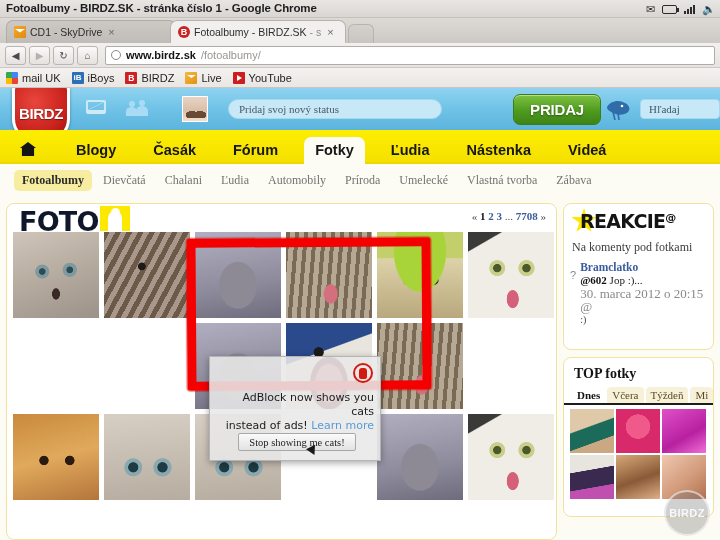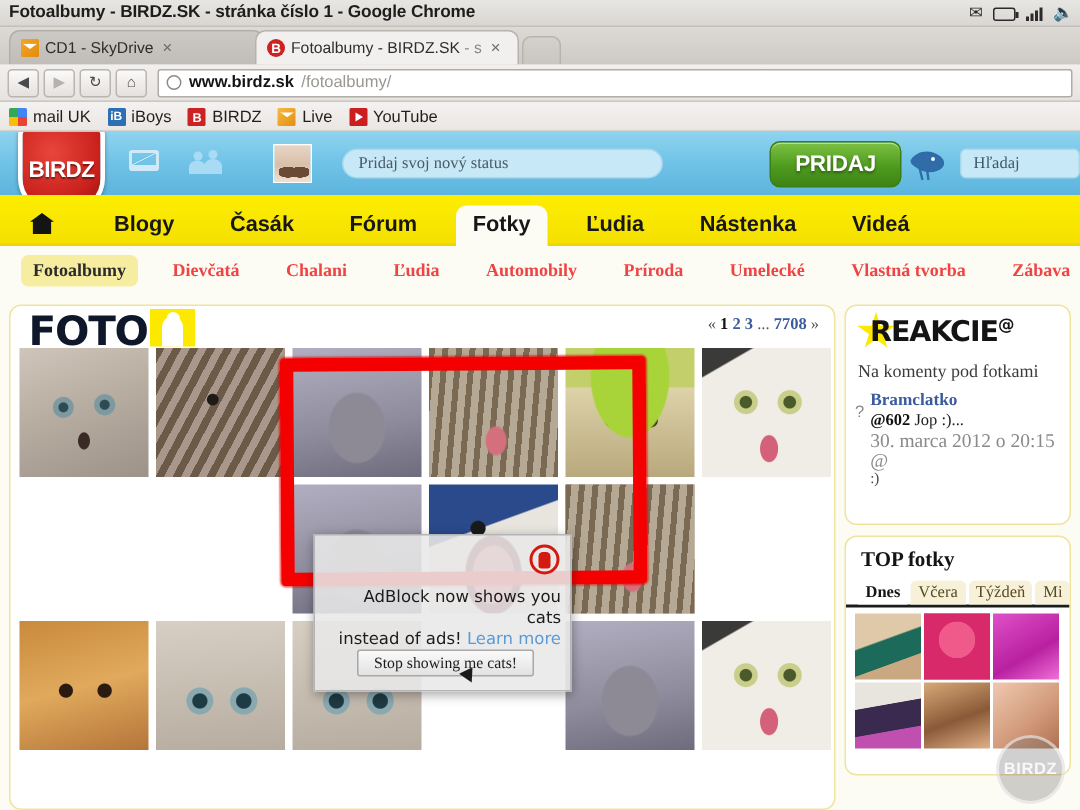--- a/index.html
+++ b/index.html
@@ -219,25 +219,25 @@
     padding: 0 11px 7px; line-height: 1;
   }
   .nav-item.active {
     background: #fdfcf4; border-radius: 7px 7px 0 0;
     padding: 6px 11px 9px; margin-bottom: -2px; position: relative; z-index: 2;
   }
 
   
   .subnav {
     position: relative; height: 33px; background: #fdfcf4;
-    display: flex; align-items: center; padding-left: 14px; gap: 15px;
+    display: flex; align-items: center; padding-left: 14px; gap: 3px;
   }
   .sub-item {
     font-family: "Liberation Serif", serif; font-size: 12px;
-    color: #ef4444; padding: 3px 8px; border-radius: 5px; white-space: nowrap; font-weight: bold;
+    color: #737373; padding: 3px 8px; border-radius: 5px; white-space: nowrap;
   }
   .sub-item.active {
     background: #f7eda0; color: #2b2b2b; font-weight: bold;
   }
 
   
   .content {
     position: relative; background: #fdfcf4; height: 343px;
     display: flex; padding: 6px 6px 0;
   }

